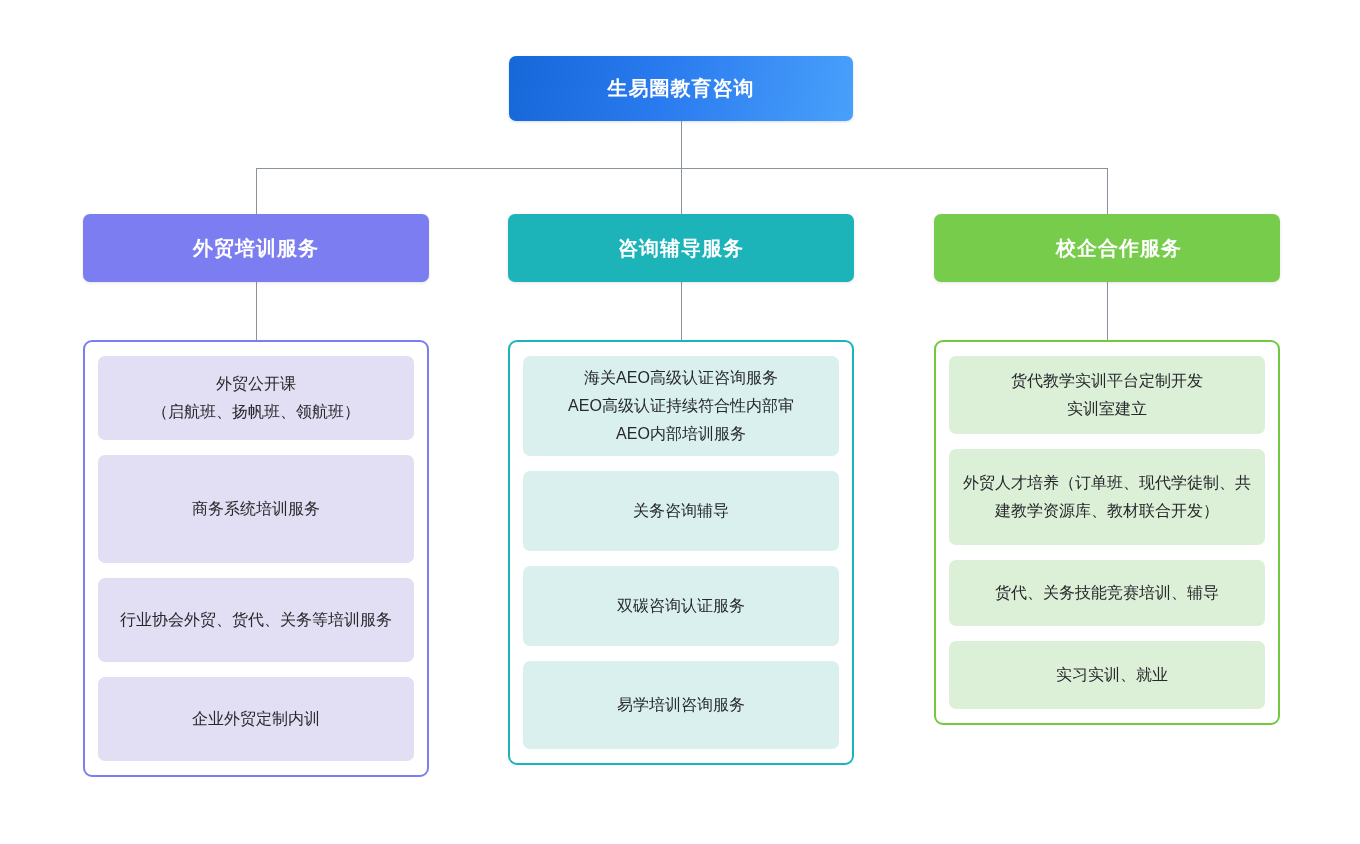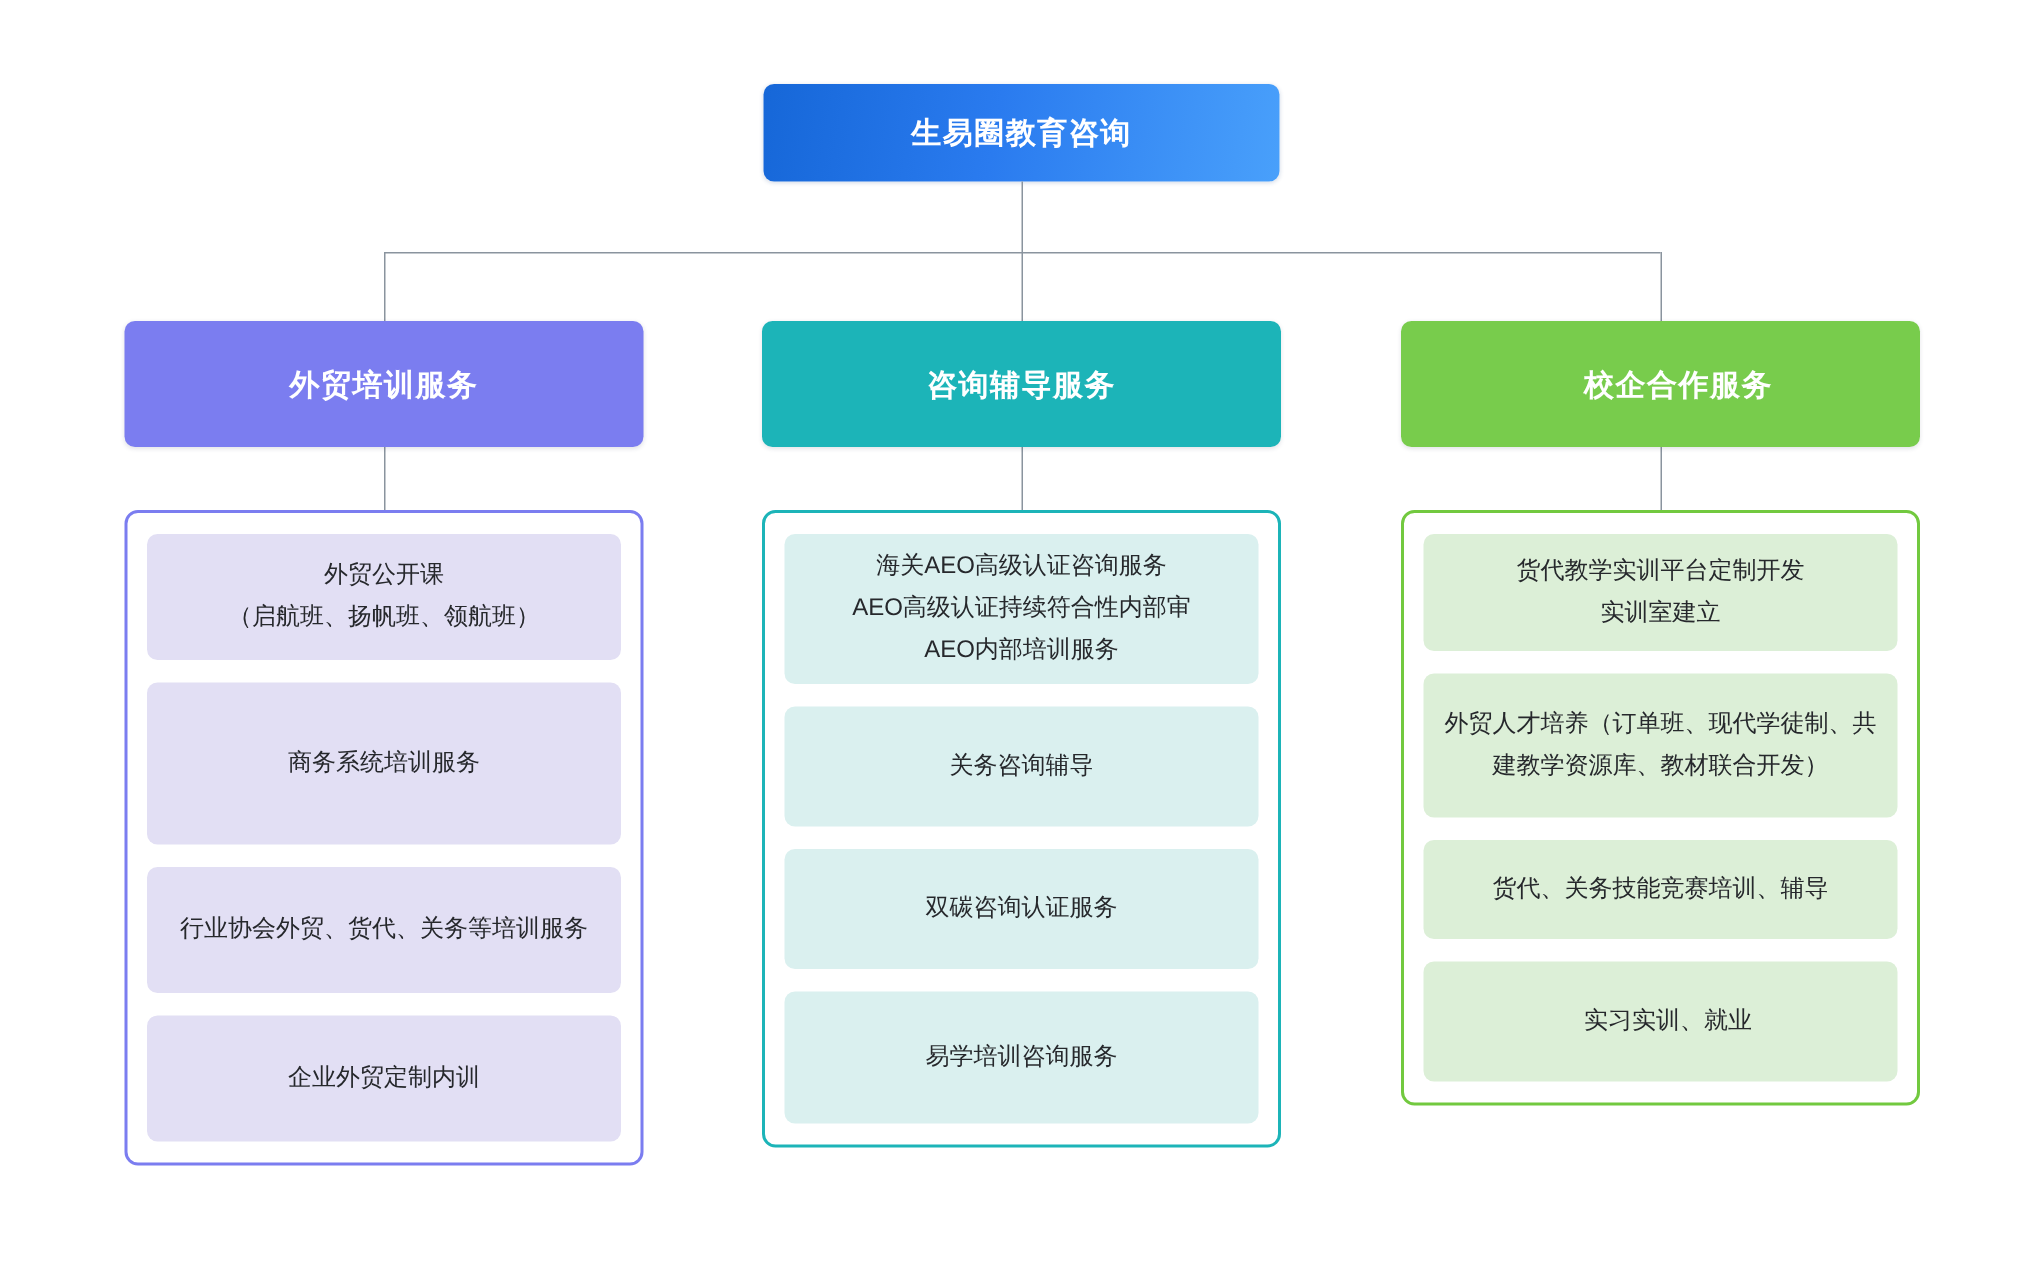--- a/index.html
+++ b/index.html
@@ -56,21 +56,21 @@
   .column {
     position: absolute;
     top: 214px;
     width: 346px;
   }
   .col-1 { left: 83px; }
   .col-2 { left: 508px; }
   .col-3 { left: 934px; }
 
   .cat-header {
-    height: 84px;
+    height: 68px;
     border-radius: 7px;
     display: flex;
     align-items: center;
     justify-content: center;
     box-shadow: 0 1px 3px rgba(40,50,80,0.13);
   }
   .cat-header .cat-title {
     color: #ffffff;
     font-size: 20px;
     font-weight: bold;
@@ -128,21 +128,21 @@
   .col-1 .leaf-card:nth-child(4) { height: 84px; }
 
   .col-2 .leaf-card:nth-child(1) { height: 100px; }
   .col-2 .leaf-card:nth-child(2) { height: 80px; }
   .col-2 .leaf-card:nth-child(3) { height: 80px; }
   .col-2 .leaf-card:nth-child(4) { height: 88px; }
 
   .col-3 .leaf-card:nth-child(1) { height: 78px; }
   .col-3 .leaf-card:nth-child(2) { height: 96px; }
   .col-3 .leaf-card:nth-child(3) { height: 66px; }
-  .col-3 .leaf-card:nth-child(4) { height: 80px; padding-left: 24px; }
+  .col-3 .leaf-card:nth-child(4) { height: 68px; padding-left: 24px; }
 </style>
 </head>
 <body>
 
 <div id="chart-root">
 
   <div class="root-node">
     <span class="node-title">生易圈教育咨询</span>
   </div>
 

